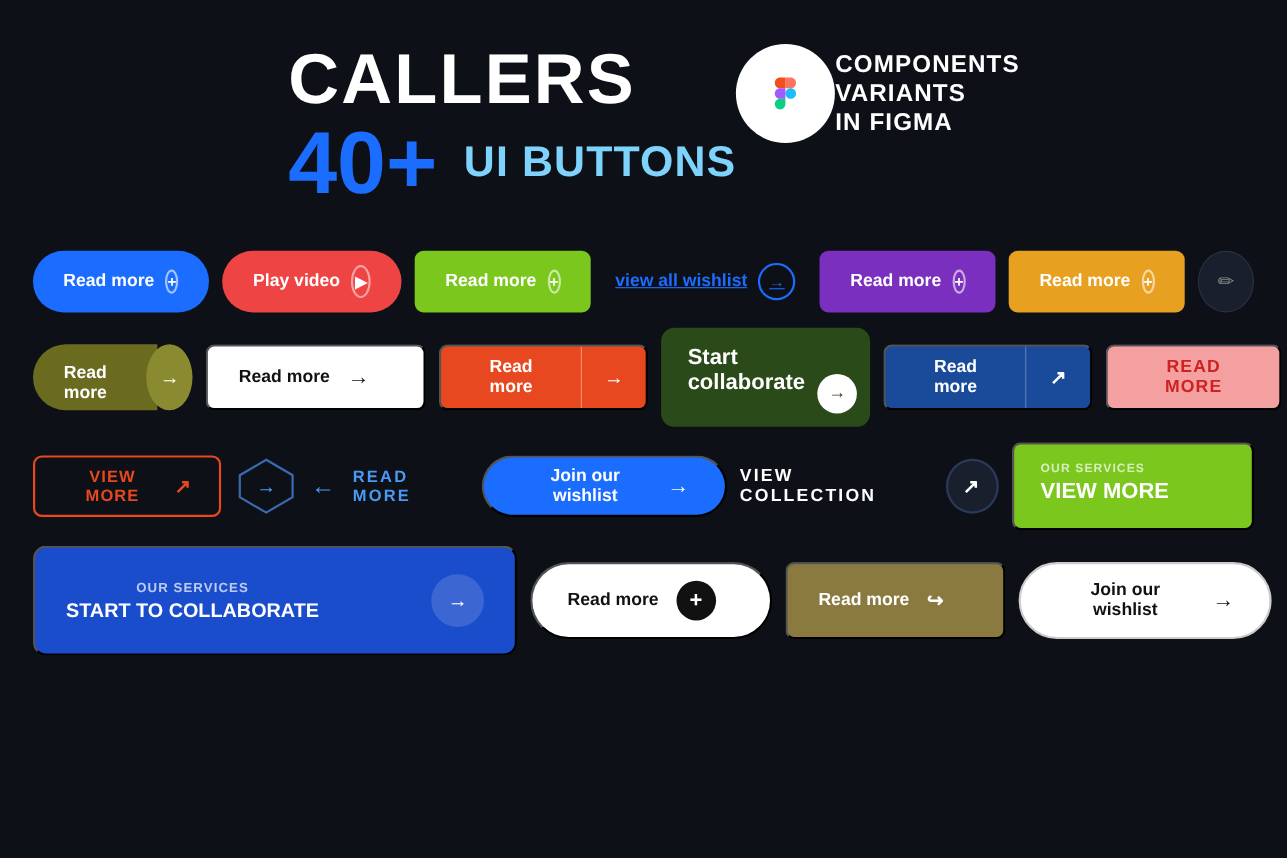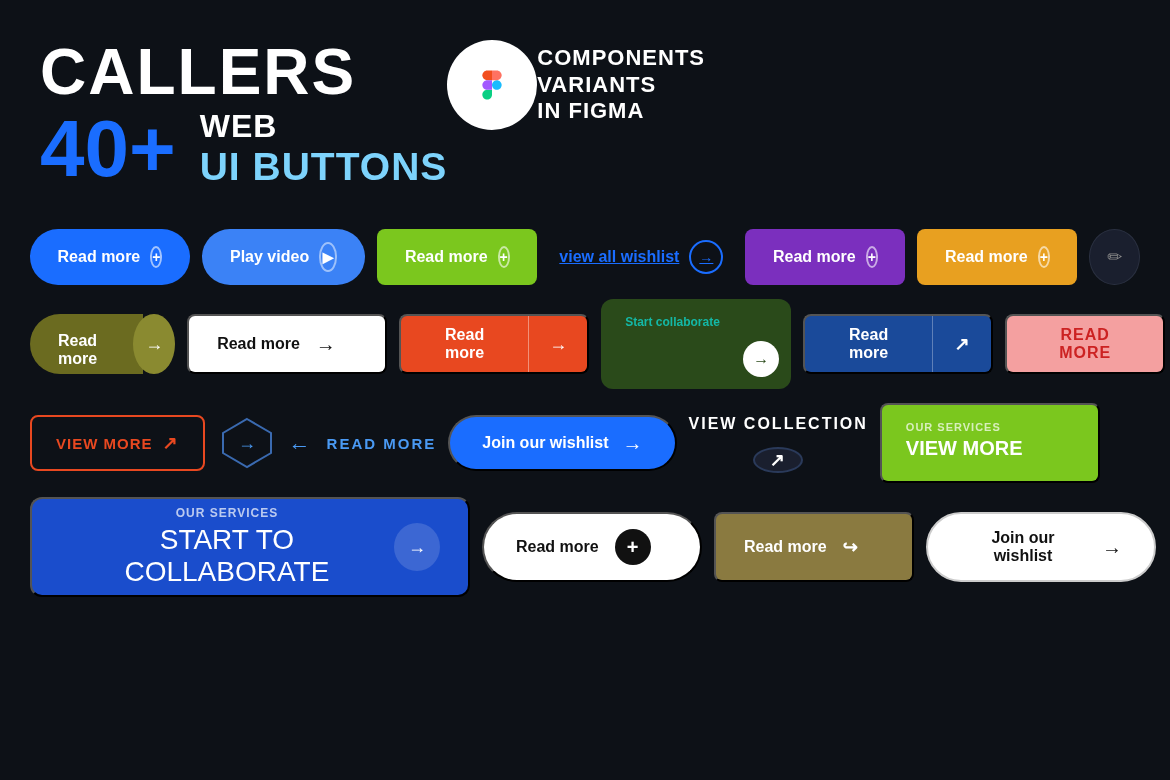--- a/index.html
+++ b/index.html
@@ -9,21 +9,21 @@
       background-color: #0d1117;
       font-family: 'Arial', sans-serif;
       overflow: hidden;
       position: relative;
     }
 
     
     .header {
       padding: 40px 21px 20px 40px;
       display: flex;
-      justify-content: flex-start;
+      justify-content: center;
       align-items: flex-start;
     }
     .title-block {}
     .title-callers {
       font-size: 64px;
       font-weight: 900;
       color: #ffffff;
       letter-spacing: 2px;
       line-height: 1;
       text-transform: uppercase;
@@ -132,21 +132,21 @@
       border: 2px solid rgba(255,255,255,0.6);
       border-radius: 50%;
       display: flex;
       align-items: center;
       justify-content: center;
       font-size: 14px;
     }
 
     
     .btn-gray-pill {
-      background: #3b82f6;
+      background: #ef4444;
       color: #ffffff;
       border-radius: 50px;
       padding: 18px 28px;
       font-size: 16px;
       height: 56px;
       min-width: 160px;
     }
     .btn-gray-pill .icon-circle {
       width: 30px;
       height: 30px;
@@ -341,23 +341,23 @@
       border-radius: 12px;
       padding: 16px 24px;
       display: inline-flex;
       flex-direction: column;
       align-items: flex-start;
       height: 90px;
       min-width: 190px;
       position: relative;
     }
     .btn-dark-green-combo .label {
-      font-size: 12px;
-      font-weight: 700;
-      color: #14b8a6;
+      font-size: 20px;
+      font-weight: 700;
+      color: #ffffff;
     }
     .btn-dark-green-combo .arrow-circle {
       position: absolute;
       bottom: 12px;
       right: 12px;
       width: 36px;
       height: 36px;
       background: #ffffff;
       border-radius: 50%;
       display: flex;
@@ -546,22 +546,22 @@
       min-width: 440px;
     }
     .btn-blue-services .text-block .sub {
       font-size: 12px;
       font-weight: 600;
       text-transform: uppercase;
       letter-spacing: 1px;
       color: rgba(255,255,255,0.7);
     }
     .btn-blue-services .text-block .main {
-      font-size: 28px;
-      font-weight: 400;
+      font-size: 18px;
+      font-weight: 700;
       text-transform: uppercase;
       margin-top: 4px;
     }
     .btn-blue-services .arrow-circle {
       width: 48px;
       height: 48px;
       background: rgba(255,255,255,0.15);
       border-radius: 50%;
       display: flex;
       align-items: center;
@@ -632,21 +632,20 @@
   </style>
 </head>
 <body>
 
 <div class="header">
   <div class="title-block">
     <div class="title-callers">CALLERS</div>
     <div style="display:flex; align-items:center; gap:12px; margin-top:4px;">
       <span class="title-number">40+</span>
       <div class="title-web">
-        <span class="title-web-line1">WEB</span>
         <span class="title-web-line2">UI BUTTONS</span>
       </div>
     </div>
   </div>
   <div class="figma-badge">
     <div class="figma-circle">
 
       <svg class="figma-icon" viewBox="0 0 38 57" fill="none" xmlns="http://www.w3.org/2000/svg">
         <path d="M19 28.5C19 25.48 21.46 23 24.5 23C27.54 23 30 25.48 30 28.5C30 31.52 27.54 34 24.5 34C21.46 34 19 31.52 19 28.5Z" fill="#1ABCFE"></path>
         <path d="M8 39.5C8 36.48 10.46 34 13.5 34H19V39.5C19 42.52 16.54 45 13.5 45C10.46 45 8 42.52 8 39.5Z" fill="#0ACF83"></path>
@@ -757,21 +756,21 @@
     <div class="btn-dark-read-more" style="cursor:pointer;">
       <span class="arrow-left">←</span>
       <span>READ MORE</span>
     </div>
 
     <button class="btn-blue-pill-wishlist">
       <span>Join our wishlist</span>
       <span style="font-size:20px;">→</span>
     </button>
 
-    <div class="btn-view-collection" style="cursor:pointer;flex-direction:column;">
+    <div class="btn-view-collection" style="cursor:pointer;">
       <span>VIEW COLLECTION</span>
       <div class="arrow-circle">
         <span style="color:#fff; font-size:18px;">↗</span>
       </div>
     </div>
 
     <button class="btn-green-box">
       <span class="sub-label">OUR SERVICES</span>
       <span class="main-label">VIEW MORE</span>
     </button>

